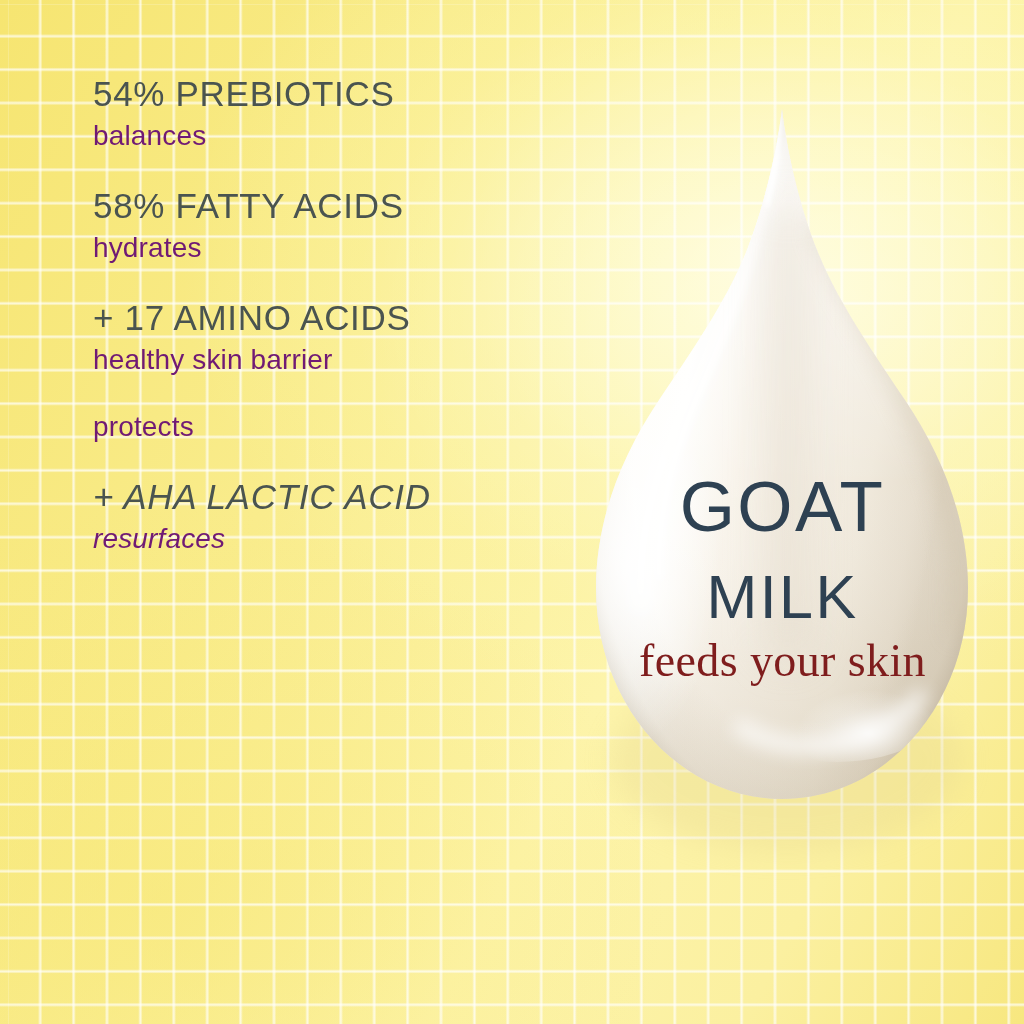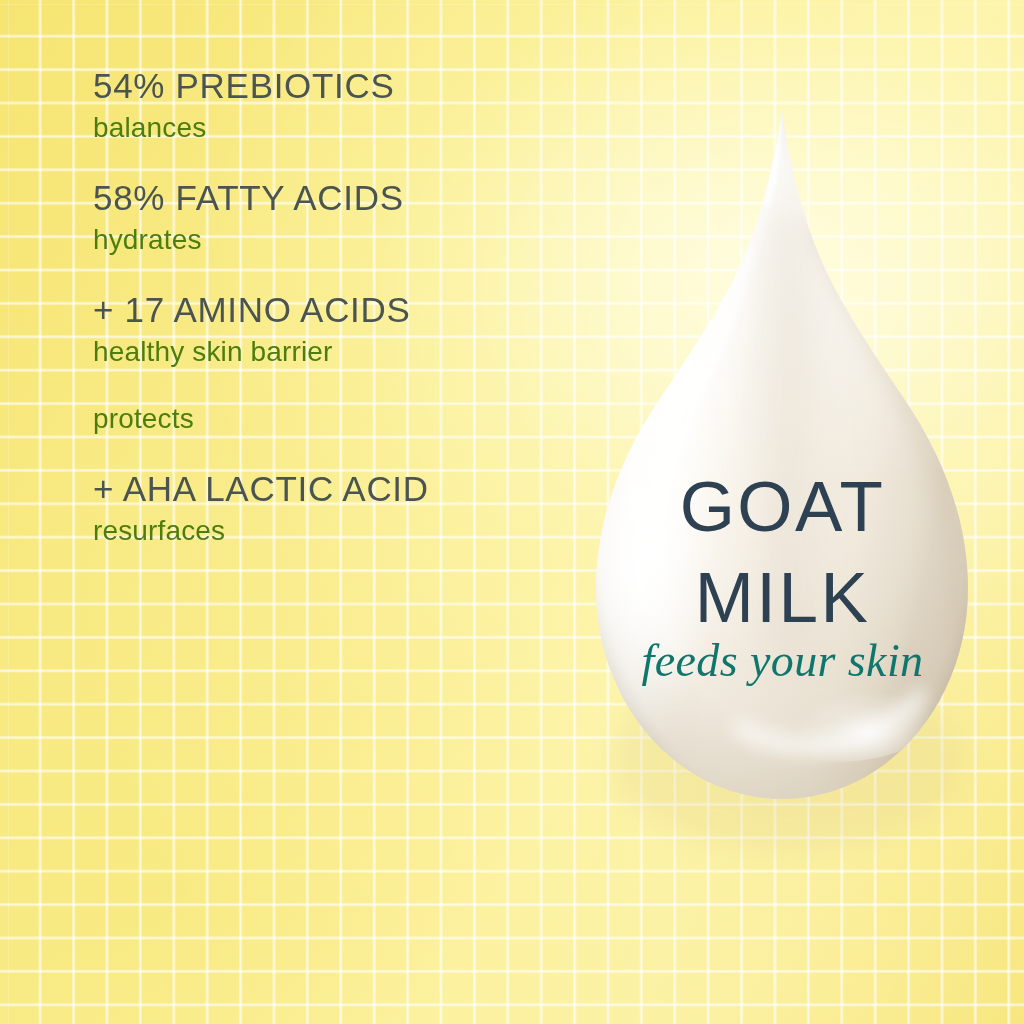--- a/index.html
+++ b/index.html
@@ -65,40 +65,41 @@
   
   .ingredients {
     position: absolute;
     left: 93px;
     top: 64px;
     width: 470px;
   }
 
   .ing-block {
     margin-bottom: 30px;
-  }
-  .ing-block:last-child { margin-bottom: 0; }
+    margin-top: 8px;
+  }
+  .ing-block:last-child { margin-bottom: 0; font-style: italic; }
 
   .ing-headline {
     font-family: "Liberation Sans", sans-serif;
     font-size: 35px;
     line-height: 44px;
     letter-spacing: 0.7px;
     font-weight: 400;
     color: #4a5450;
     white-space: pre-line;
   }
 
   .ing-sub {
     font-family: "Liberation Sans", sans-serif;
     font-size: 28px;
     line-height: 37px;
     letter-spacing: 0.15px;
     font-weight: 400;
-    color: #4d7c0f;
+    color: #701a75;
     white-space: pre-line;
     margin-top: 1px;
   }
 
   
   .drop-wrap {
     position: absolute;
     left: 575px;
     top: 100px;
     width: 415px;
@@ -126,33 +127,32 @@
   .brand-line {
     position: absolute;
     width: 415px;
     text-align: center;
     font-family: "Liberation Sans", sans-serif;
     font-weight: 400;
     color: #2e4152;
     letter-spacing: 2.4px;
   }
   .brand-goat { top: 371px; font-size: 71px; line-height: 71px; }
-  .brand-milk { top: 462px; font-size: 71px; line-height: 71px; }
+  .brand-milk { top: 462px; font-size: 61px; line-height: 71px; }
 
   .brand-tagline {
     position: absolute;
     top: 535px;
     width: 415px;
     text-align: center;
     font-family: "Liberation Serif", serif;
-    font-style: italic;
     font-size: 46px;
     line-height: 52px;
     letter-spacing: 0.4px;
-    color: #0f766e;
+    color: #7f1d1d;
   }
 </style>
 </head>
 <body>
 
 <div id="poster">
 
   <div class="bg-base"></div>
   <div class="bg-grid"></div>
   <div class="bg-soften"></div>

